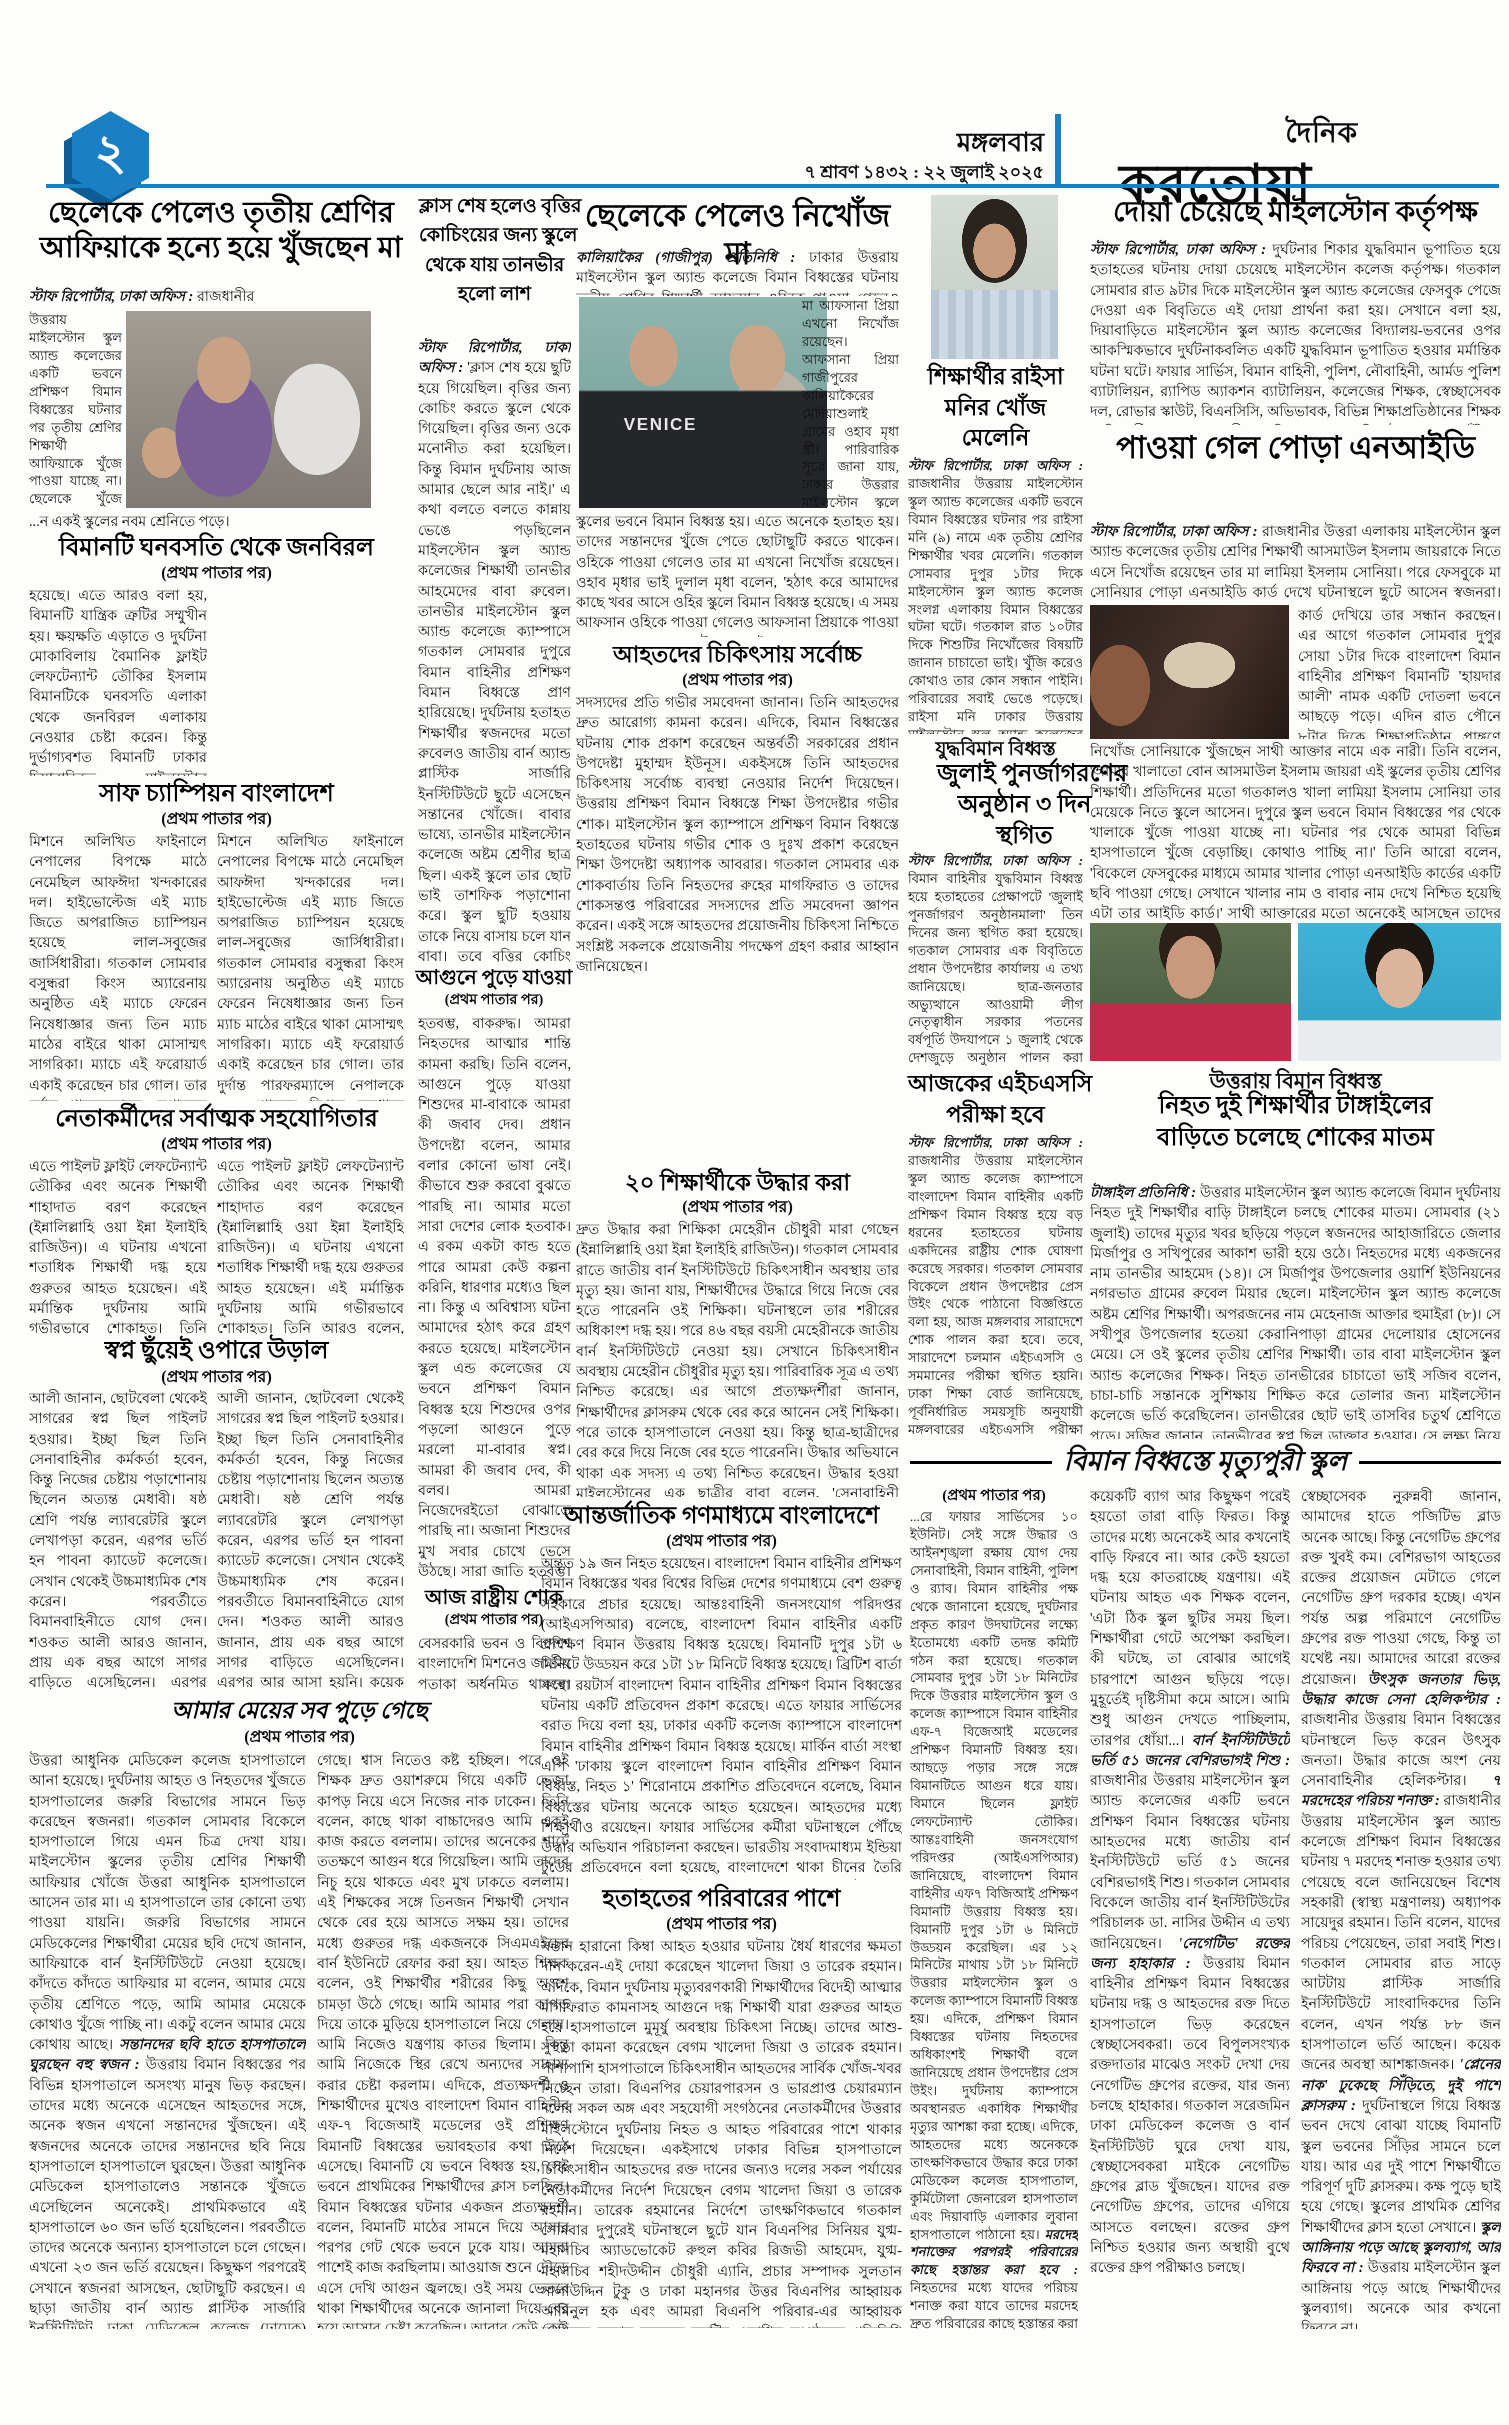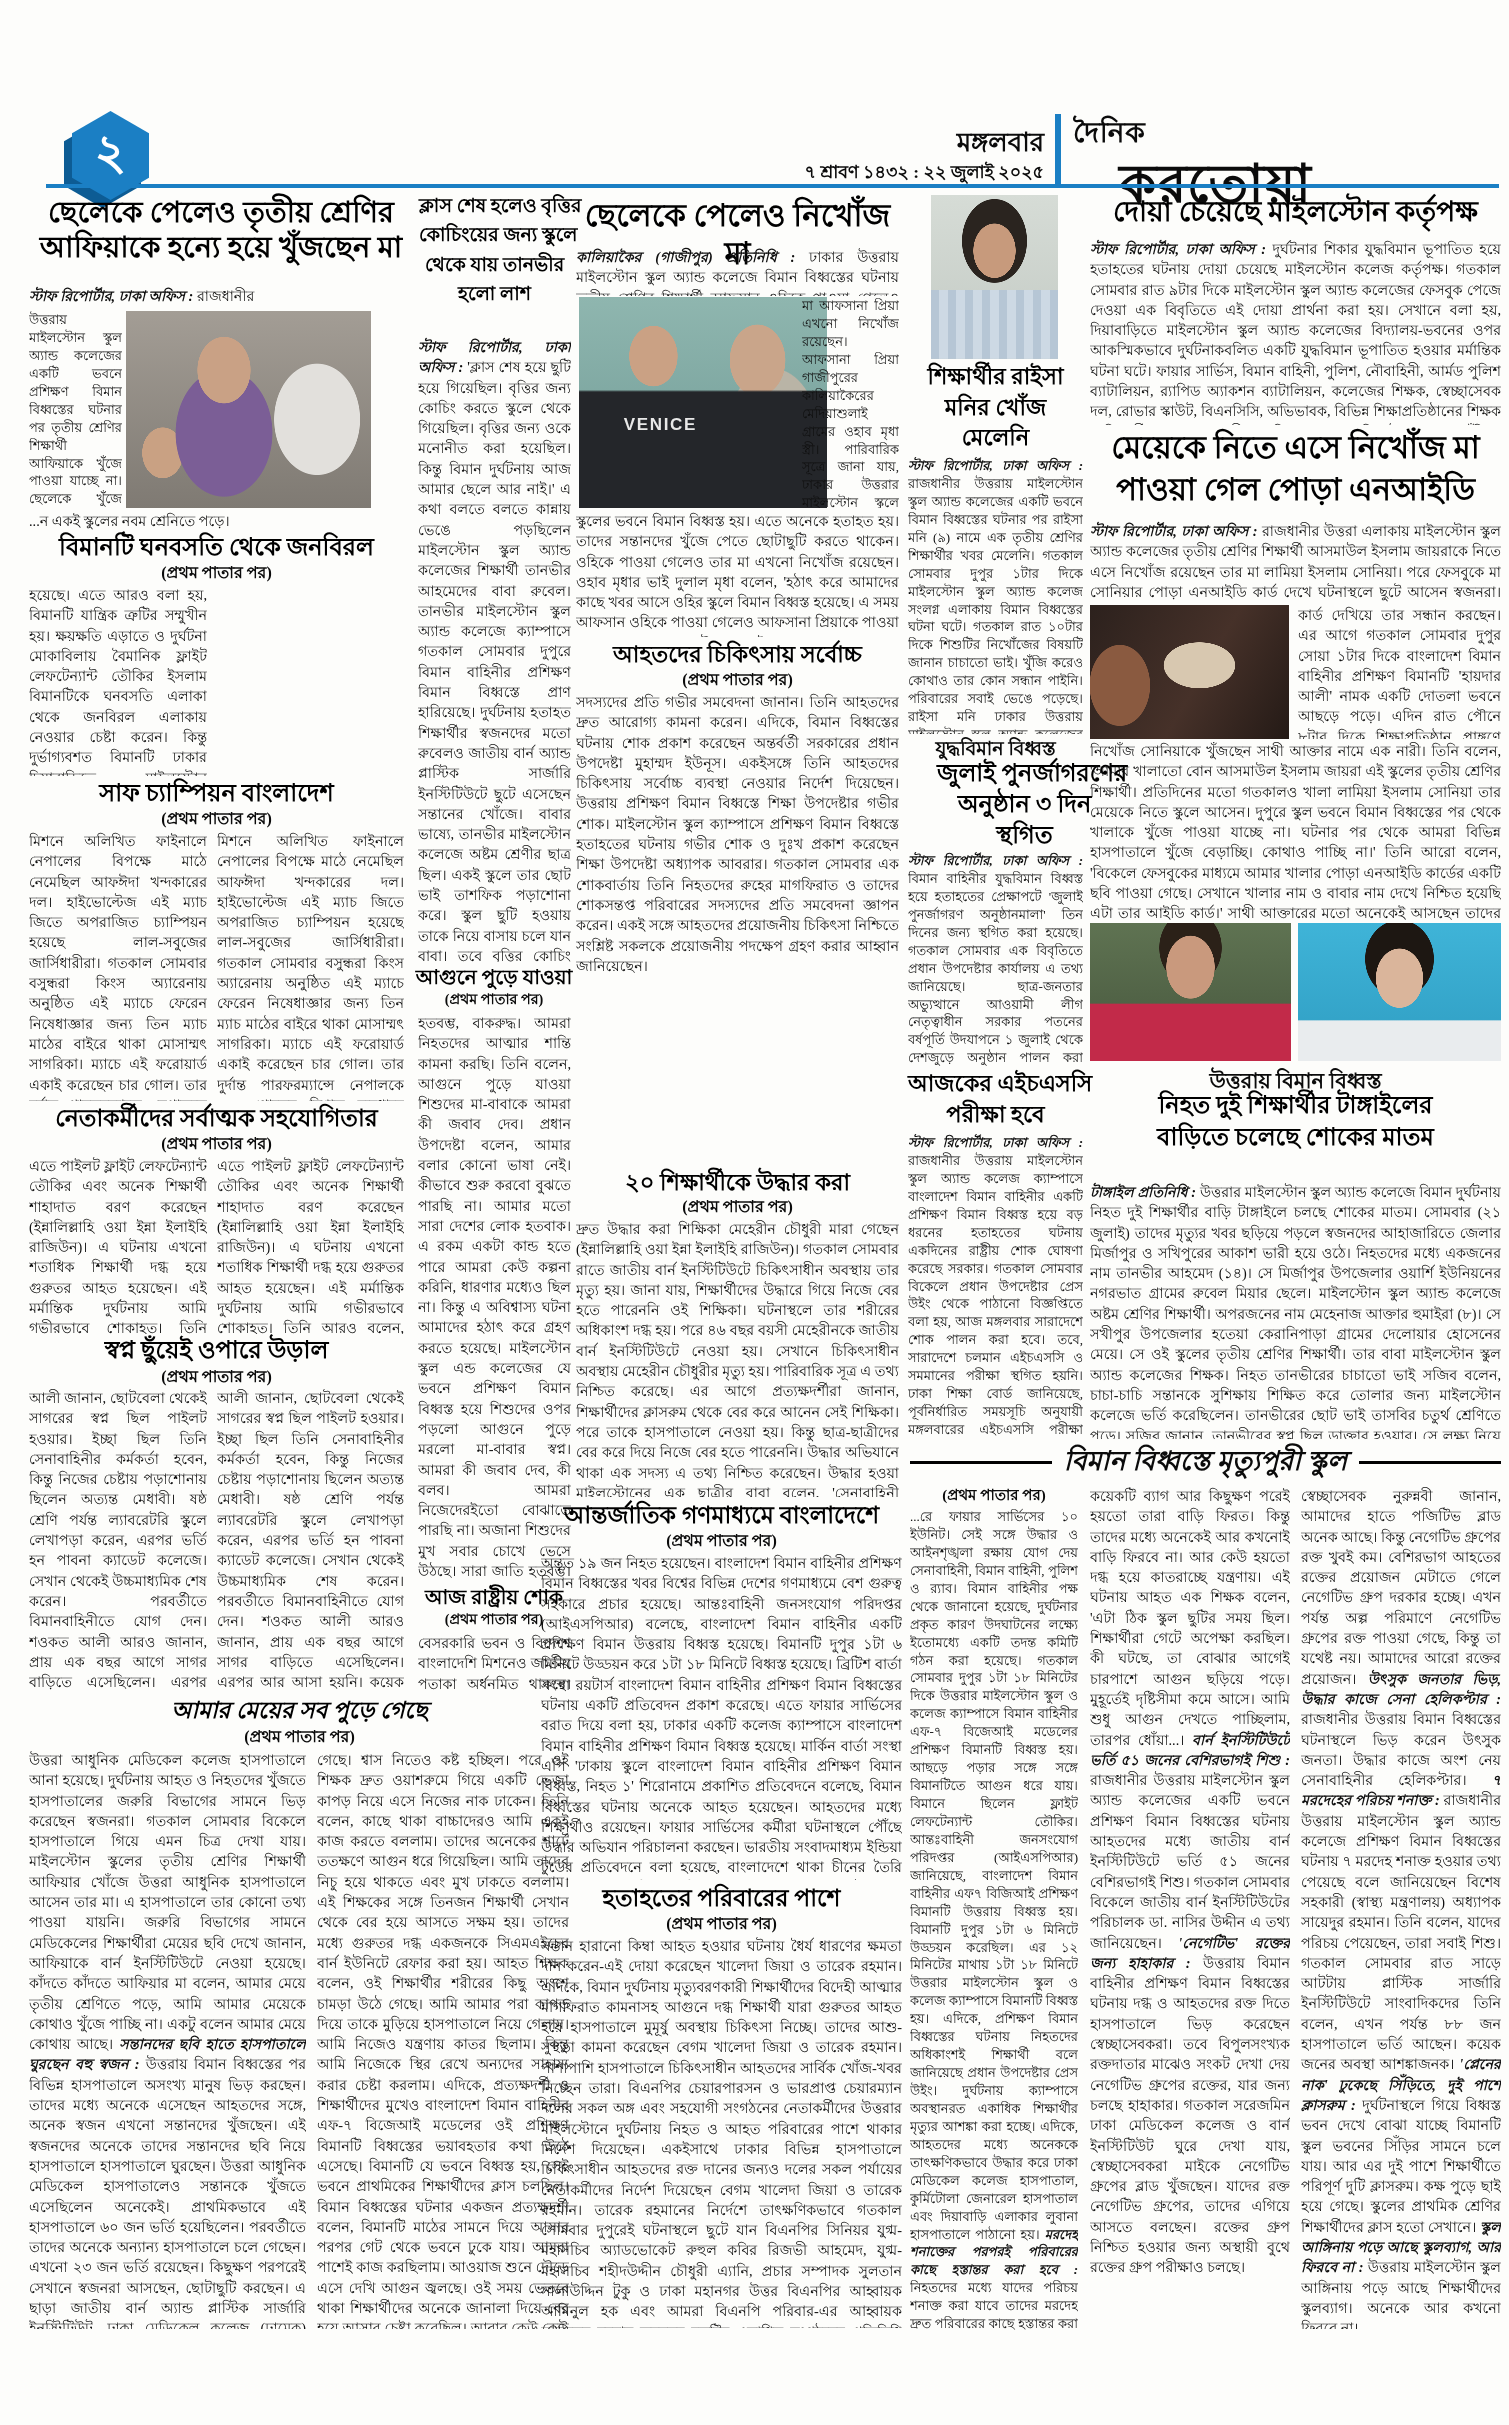--- a/index.html
+++ b/index.html
@@ -13,21 +13,21 @@
   .body-txt{font-size:14.3px;line-height:1.42;text-align:justify;overflow:hidden;color:#101010;}
   .small-txt{font-size:13px;line-height:1.38;}
   .byline{font-weight:700;font-style:italic;}
   .bseg{font-weight:700;font-style:italic;}
   .photo{overflow:hidden;background:#888;}
   .rule-h{background:#1b7fc4;}
   .rule-v{background:#1b7fc4;}
   .hex{clip-path:polygon(50% 0,100% 25%,100% 75%,50% 100%,0 75%,0 25%);}
   .hex-num{width:100%;height:100%;display:flex;align-items:center;justify-content:center;
            color:#fff;font-size:49px;font-weight:800;}
-  .logo-top{font-weight:800;font-size:28px;text-align:left;letter-spacing:0.8px;}
+  .logo-top{font-weight:800;font-size:28px;text-align:right;letter-spacing:0.8px;}
   .logo-main{font-weight:800;font-size:53px;text-align:center;letter-spacing:0.8px;line-height:1;}
   .sec-head{display:flex;align-items:center;gap:11.7px;}
   .sec-head .ln{flex:1;height:2.5px;background:#000;}
   .sec-head .tx{font-size:27px;font-weight:800;font-style:italic;white-space:nowrap;}
   
   .p1{background:
       radial-gradient(ellipse 44px 55px at 40% 30%,#c9a185 60%,rgba(0,0,0,0) 61%),
       radial-gradient(ellipse 80px 105px at 40% 62%,#7b5e96 60%,rgba(0,0,0,0) 61%),
       radial-gradient(ellipse 34px 42px at 15% 72%,#c9a183 60%,rgba(0,0,0,0) 61%),
       radial-gradient(ellipse 71px 92px at 78% 55%,#e2e0dc 60%,rgba(0,0,0,0) 61%),
@@ -191,21 +191,20 @@
   <span>রাজধানীর উত্তরায় মাইলস্টোন স্কুল অ্যান্ড কলেজ ক্যাম্পাসে বাংলাদেশ বিমান বাহিনীর একটি প্রশিক্ষণ বিমান বিধ্বস্ত হয়ে বড় ধরনের হতাহতের ঘটনায় একদিনের রাষ্ট্রীয় শোক ঘোষণা করেছে সরকার। গতকাল সোমবার বিকেলে প্রধান উপদেষ্টার প্রেস উইং থেকে পাঠানো বিজ্ঞপ্তিতে বলা হয়, আজ মঙ্গলবার সারাদেশে শোক পালন করা হবে। তবে, সারাদেশে চলমান এইচএসসি ও সমমানের পরীক্ষা স্থগিত হয়নি। ঢাকা শিক্ষা বোর্ড জানিয়েছে, পূর্বনির্ধারিত সময়সূচি অনুযায়ী মঙ্গলবারের এইচএসসি পরীক্ষা যথারীতি অনুষ্ঠিত হবে। গতকাল সোমবার রাতে মাধ্যমিক ও উচ্চ মাধ্যমিক শিক্ষা বোর্ড, ঢাকার পরীক্ষা নিয়ন্ত্রক অধ্যাপক এস এম কামাল উদ্দিন জানান, পরীক্ষা অনুষ্ঠিত হবে।</span>
 </div>
 
 <div class="abs hl" style="left:1090px;top:195px;width:411px;font-size:28px;">দোয়া চেয়েছে মাইলস্টোন কর্তৃপক্ষ</div>
 <div class="abs body-txt" style="left:1090px;top:239px;width:411px;height:186px;">
   <span class="byline">স্টাফ রিপোর্টার, ঢাকা অফিস :</span>
   <span>দুর্ঘটনার শিকার যুদ্ধবিমান ভূপাতিত হয়ে হতাহতের ঘটনায় দোয়া চেয়েছে মাইলস্টোন কলেজ কর্তৃপক্ষ। গতকাল সোমবার রাত ৯টার দিকে মাইলস্টোন স্কুল অ্যান্ড কলেজের ফেসবুক পেজে দেওয়া এক বিবৃতিতে এই দোয়া প্রার্থনা করা হয়। সেখানে বলা হয়, দিয়াবাড়িতে মাইলস্টোন স্কুল অ্যান্ড কলেজের বিদ্যালয়-ভবনের ওপর আকস্মিকভাবে দুর্ঘটনাকবলিত একটি যুদ্ধবিমান ভূপাতিত হওয়ার মর্মান্তিক ঘটনা ঘটে। ফায়ার সার্ভিস, বিমান বাহিনী, পুলিশ, নৌবাহিনী, আর্মড পুলিশ ব্যাটালিয়ন, র‍্যাপিড অ্যাকশন ব্যাটালিয়ন, কলেজের শিক্ষক, স্বেচ্ছাসেবক দল, রোভার স্কাউট, বিএনসিসি, অভিভাবক, বিভিন্ন শিক্ষাপ্রতিষ্ঠানের শিক্ষক ও শিক্ষার্থী এবং এলাকাবাসী আন্তরিকভাবে তাৎক্ষণিক উদ্ধারকাজে ঝাঁপিয়ে পড়ে। বিভিন্ন বাহিনীর চৌকস দলের আন্তরিক ও দক্ষ কর্মতৎপরতায় উদ্ধারকাজ চলমান।</span>
 </div>
 
 <div class="abs hl" style="left:1090px;top:427px;width:411px;font-size:31px;line-height:1.35;">
-  <div>মেয়েকে নিতে এসে নিখোঁজ মা</div>
   <div>পাওয়া গেল পোড়া এনআইডি</div>
 </div>
 <div class="abs body-txt" style="left:1090px;top:521px;width:411px;height:82px;">
   <span class="byline">স্টাফ রিপোর্টার, ঢাকা অফিস :</span>
   <span>রাজধানীর উত্তরা এলাকায় মাইলস্টোন স্কুল অ্যান্ড কলেজের তৃতীয় শ্রেণির শিক্ষার্থী আসমাউল ইসলাম জায়রাকে নিতে এসে নিখোঁজ রয়েছেন তার মা লামিয়া ইসলাম সোনিয়া। পরে ফেসবুকে মা সোনিয়ার পোড়া এনআইডি কার্ড দেখে ঘটনাস্থলে ছুটে আসেন স্বজনরা। তারা সেই পোড়া আইডি</span>
 </div>
 <div class="abs photo p4" style="left:1090px;top:605px;width:199px;height:134px;"></div>
 <div class="abs body-txt" style="left:1298px;top:605px;width:203px;height:134px;">কার্ড দেখিয়ে তার সন্ধান করছেন। এর আগে গতকাল সোমবার দুপুর সোয়া ১টার দিকে বাংলাদেশ বিমান বাহিনীর প্রশিক্ষণ বিমানটি 'হায়দার আলী' নামক একটি দোতলা ভবনে আছড়ে পড়ে। এদিন রাত পৌনে ৮টার দিকে শিক্ষাপ্রতিষ্ঠান প্রাঙ্গণে এনআইডি কার্ড হাতে</div>
 <div class="abs body-txt" style="left:1090px;top:741px;width:411px;height:179px;">নিখোঁজ সোনিয়াকে খুঁজছেন সাথী আক্তার নামে এক নারী। তিনি বলেন, 'আমার খালাতো বোন আসমাউল ইসলাম জায়রা এই স্কুলের তৃতীয় শ্রেণির শিক্ষার্থী। প্রতিদিনের মতো গতকালও খালা লামিয়া ইসলাম সোনিয়া তার মেয়েকে নিতে স্কুলে আসেন। দুপুরে স্কুল ভবনে বিমান বিধ্বস্তের পর থেকে খালাকে খুঁজে পাওয়া যাচ্ছে না। ঘটনার পর থেকে আমরা বিভিন্ন হাসপাতালে খুঁজে বেড়াচ্ছি। কোথাও পাচ্ছি না।' তিনি আরো বলেন, 'বিকেলে ফেসবুকের মাধ্যমে আমার খালার পোড়া এনআইডি কার্ডের একটি ছবি পাওয়া গেছে। সেখানে খালার নাম ও বাবার নাম দেখে নিশ্চিত হয়েছি এটা তার আইডি কার্ড।' সাথী আক্তারের মতো অনেকেই আসছেন তাদের নিখোঁজ স্বজনের খোঁজে। এমনই একজন সম্পা বেগম। তিনি আফিয়া উম্মে মরিয়ম নামে ৮ বছরের এক শিশুর স্কুল আইডি হাতে খোঁজাখুঁজি করছেন। জানতে চাইলে তিনি বলেন, 'আমার বোনের মেয়ে আফিয়া উম্মে মরিয়ম এই স্কুলের তৃতীয় শ্রেণিতে পড়ে। দুপুরে বিমান বিধ্বস্তের পর থেকে তাকে পাওয়া যাচ্ছে না। আমরা বিভিন্ন হাসপাতালে খোঁজ করেছি। কোথাও তার সন্ধান মিলছে না।'</div>
 

